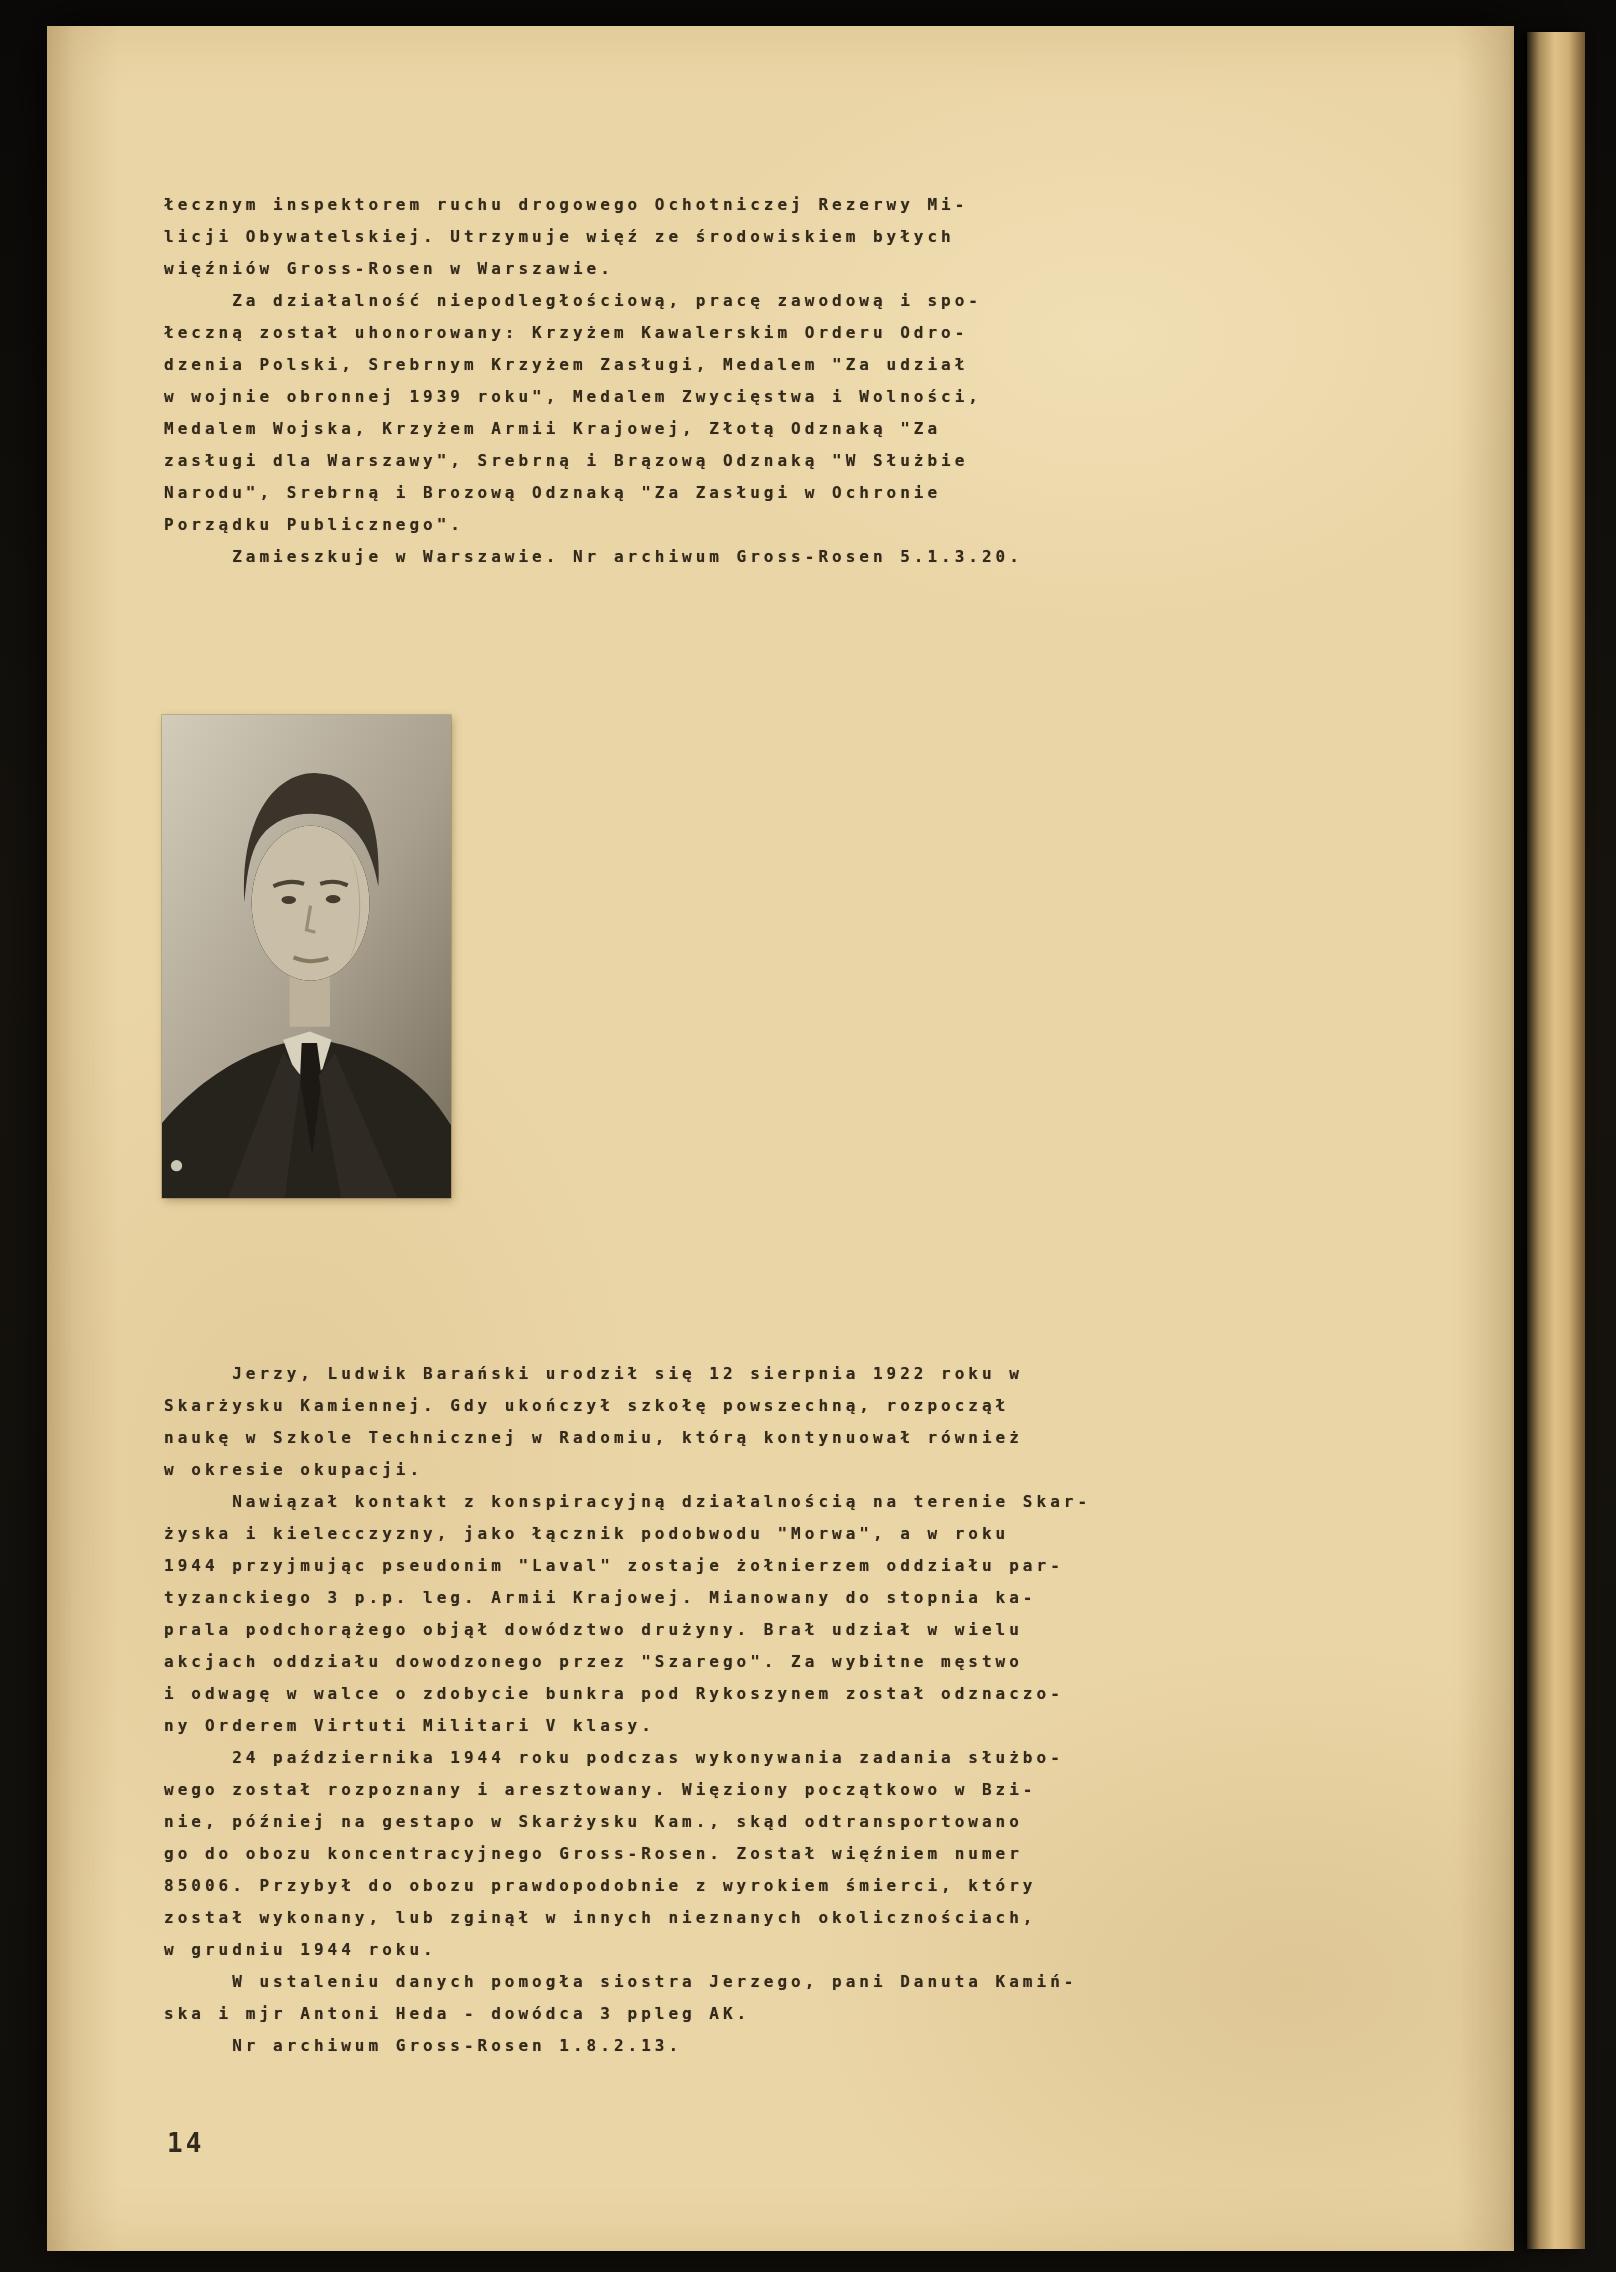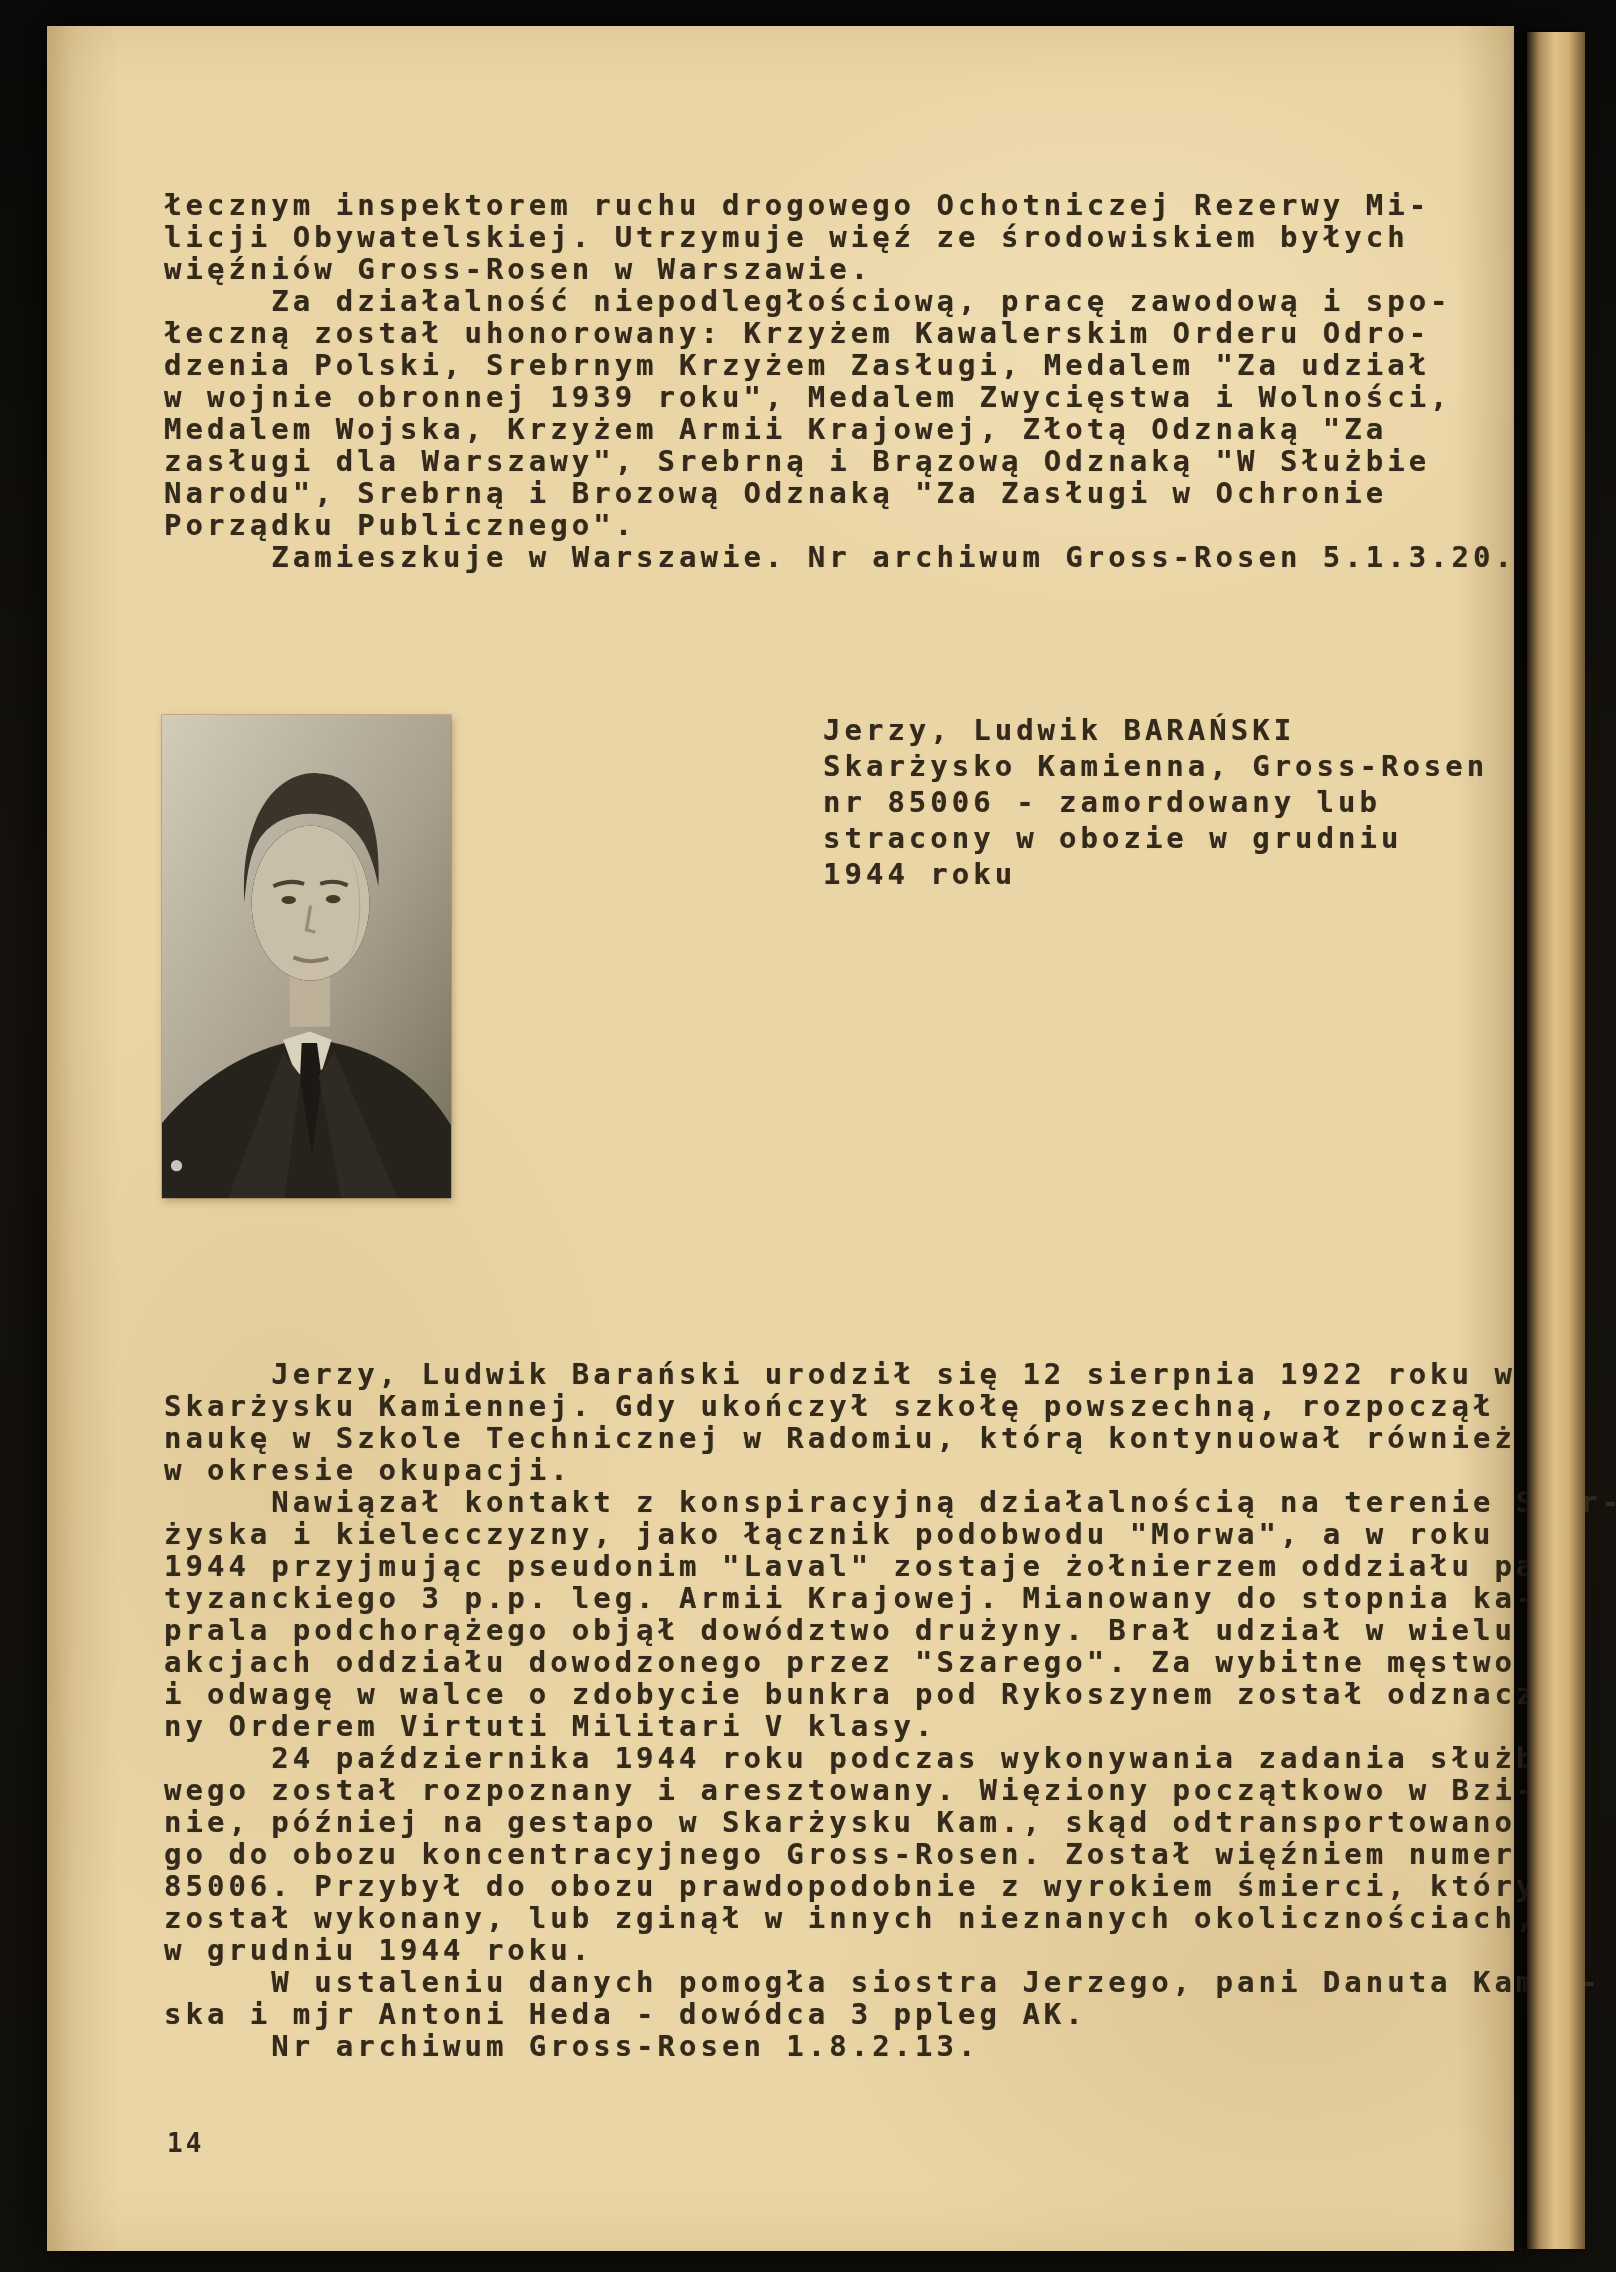--- a/index.html
+++ b/index.html
@@ -42,21 +42,21 @@
     top: 32px;
     width: 58px;
     height: 2217px;
     background: linear-gradient(90deg, #241c11 0%, #a98c58 22%, #dfc189 48%, #cfae74 72%, #6f5631 100%);
     box-shadow: -6.5px 0 11.3px rgba(0,0,0,0.7);
   }
   .text-block {
     position: absolute;
     font-family: "DejaVu Sans Mono", monospace;
     font-weight: 700;
-    font-size: 29px;
+    font-size: 16px;
     line-height: 32px;
     letter-spacing: 4px;
     color: #332a1c;
     white-space: pre;
     text-shadow: 0 0 0.8px rgba(51,42,28,0.5);
   }
   .intro      { left: 117px; top: 163px; }
   .caption    { left: 776px; top: 686px; line-height: 36px; }
   .body-text  { left: 117px; top: 1332px; }
   .page-number{
@@ -136,25 +136,20 @@
 
         <path d="M173,406 L192,406 L198,450 L186,545 L171,450 Z" fill="#1c1914"></path>
 
         <path d="M82,598 L150,418 L172,447 L152,598 Z" fill="#2f2b24"></path>
         <path d="M292,598 L214,418 L194,447 L222,598 Z" fill="#2f2b24"></path>
 
         <circle cx="18" cy="558" r="7" fill="#e9e2d0" opacity="0.85"></circle>
       </svg>
     </div>
 
-    <div class="text-block caption">Jerzy, Ludwik BARAŃSKI
-Skarżysko Kamienna, Gross-Rosen
-nr 85006 - zamordowany lub
-stracony w obozie w grudniu
-1944 roku</div>
 
     <div class="text-block body-text">     Jerzy, Ludwik Barański urodził się 12 sierpnia 1922 roku w
 Skarżysku Kamiennej. Gdy ukończył szkołę powszechną, rozpoczął
 naukę w Szkole Technicznej w Radomiu, którą kontynuował również
 w okresie okupacji.
      Nawiązał kontakt z konspiracyjną działalnością na terenie Skar-
 żyska i kielecczyzny, jako łącznik podobwodu "Morwa", a w roku
 1944 przyjmując pseudonim "Laval" zostaje żołnierzem oddziału par-
 tyzanckiego 3 p.p. leg. Armii Krajowej. Mianowany do stopnia ka-
 prala podchorążego objął dowództwo drużyny. Brał udział w wielu

